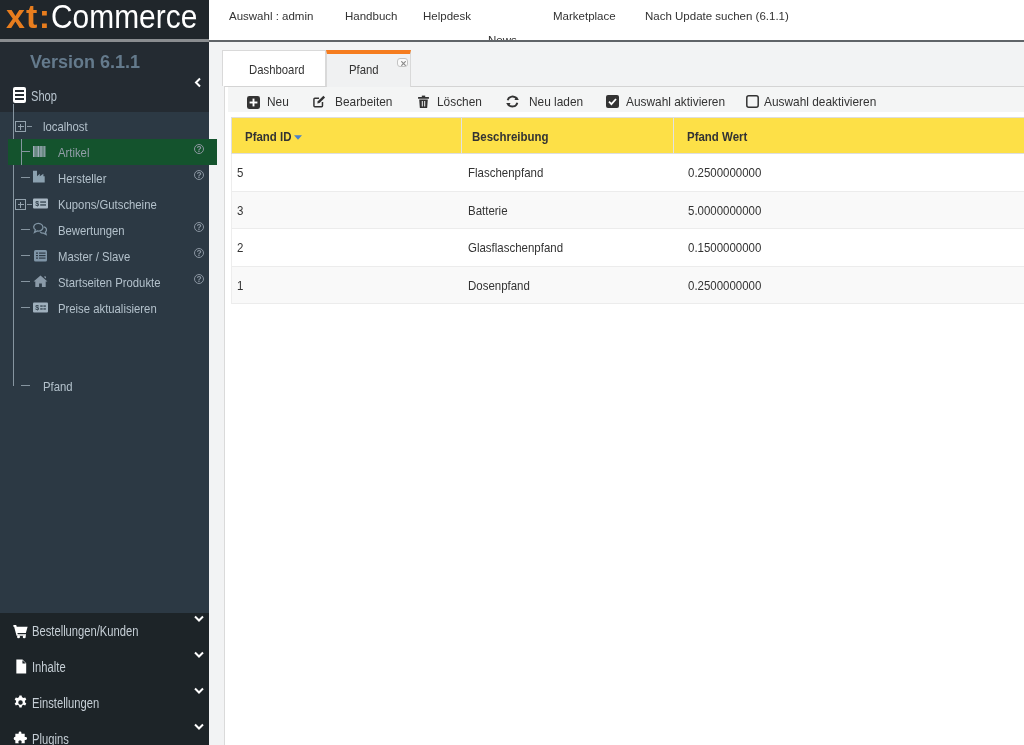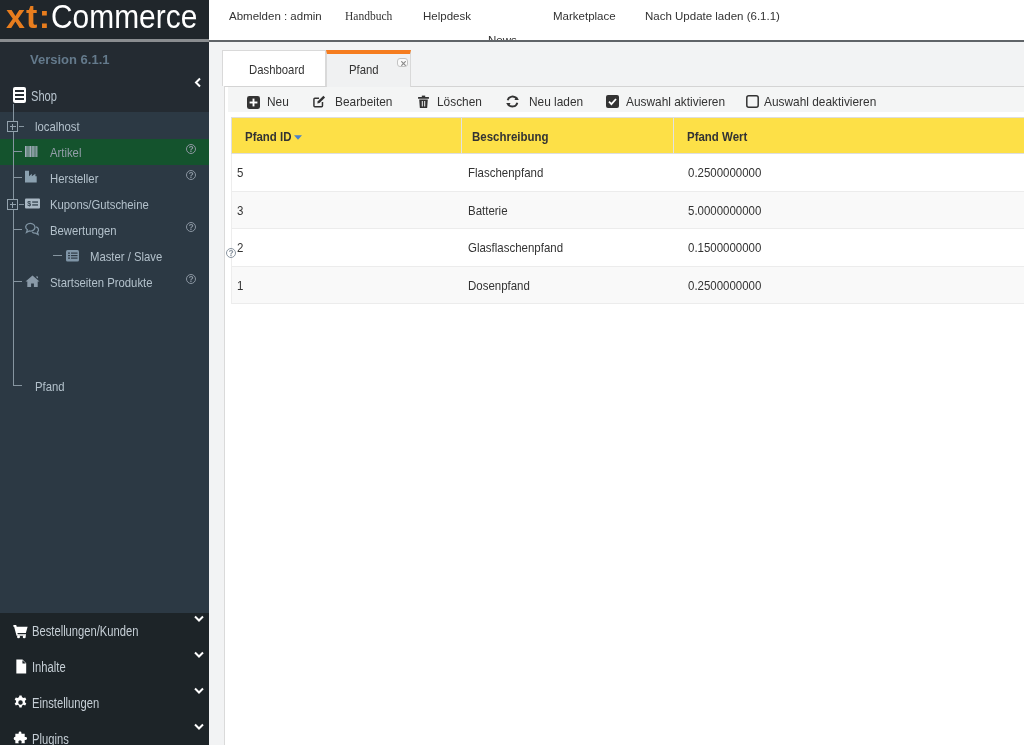--- a/index.html
+++ b/index.html
@@ -14,29 +14,29 @@
 
 #sepline { left:0; top:40px; width:1024px; height:2px; background:#606468; }
 #seplineL { left:0; top:39px; width:209px; height:3px; background:#8a8d90; }
 
 
 #side-logo { left:0; top:0; width:209px; height:39px; background:#20262b; }
 #logo-text { position:absolute; left:6px; top:-4px; font-size:34px; letter-spacing:0px; line-height:40px; white-space:nowrap; }
 #logo-text .xt { color:#e87d1e; font-weight:bold; letter-spacing:1.2px; }
 #logo-text .co { color:#fff; font-weight:normal; display:inline-block; transform:scaleX(0.88); transform-origin:0 100%; }
 #side-head { left:0; top:42px; width:209px; height:70px; background:#242b32; }
-#version { position:absolute; left:30px; top:10px; font-size:13px; font-weight:bold; color:#647a8c; }
+#version { position:absolute; left:30px; top:10px; font-size:18px; font-weight:bold; color:#647a8c; }
 
 #shoprow { position:absolute; left:0; top:44px; width:209px; height:24px; }
 #shopicon { position:absolute; left:13px; top:1px; width:13px; height:16px; background:#fff; border-radius:2px; }
 #shopicon i { position:absolute; left:2px; width:9px; height:1.7px; background:#252b31; display:block; }
 #shoptext { position:absolute; left:31px; top:2px; font-size:14px; color:#b9c5cf; display:inline-block; transform:scaleX(0.79); transform-origin:0 50%; }
 
 #side-tree { left:0; top:112px; width:209px; height:501px; background:#2c3944; }
-.trow { position:absolute; left:0; width:209px; height:26px; }
+.trow { position:absolute; left:8px; width:209px; height:26px; }
 .trow .txt { position:absolute; top:6px; font-size:13px; color:#b3c1cb; display:inline-block; transform:scaleX(0.87); transform-origin:0 50%; white-space:nowrap; }
 .hl { background:#14532d; }
 .hl .txt { color:#939ea9; }
 .qm { position:absolute; left:186px; top:5px; width:10px; height:10px; border:1.2px solid #8a95a1; border-radius:50%; color:#8a95a1; font-size:8.5px; font-weight:bold; text-align:center; line-height:9.5px; }
 .hl .qm { border-color:#8e98a2; color:#8e98a2; }
 
 .vline { position:absolute; left:13px; width:1px; background:#8695a0; }
 .hdash { position:absolute; left:13px; width:9px; height:1px; background:#8695a0; top:12px; }
 .pbox { position:absolute; left:7px; top:8px; width:11px; height:11px; border:1px solid #93a2ad; background:#2c3944; }
 .pbox:before { content:""; position:absolute; left:1.5px; top:4px; width:6px; height:1px; background:#93a2ad; }
@@ -69,26 +69,26 @@
 .drow { left:231px; width:793px; height:37.5px; border-left:1px solid #ededed; }
 .drow .td { position:absolute; top:11px; font-size:13.5px; color:#333; display:inline-block; transform:scaleX(0.85); transform-origin:0 0; white-space:nowrap; }
 .alt { background:#f9f9f9; }
 .rborder { border-bottom:1px solid #ececec; }
 svg { display:block; }
 </style>
 </head>
 <body>
 
 <div class="abs" id="topbar">
-  <span class="mi" style="left:20px;">Abmelden : admin</span>
-  <span class="mi" style="left:136px;font-family:Liberation Serif, serif;">Handbuch</span>
+  <span class="mi" style="left:20px;">Auswahl : admin</span>
+  <span class="mi" style="left:136px;">Handbuch</span>
   <span class="mi" style="left:214px;">Helpdesk</span>
   <span class="mi" style="left:279px;margin-top:24px;">News</span>
   <span class="mi" style="left:344px;">Marketplace</span>
-  <span class="mi" style="left:436px;">Nach Update laden (6.1.1)</span>
+  <span class="mi" style="left:436px;">Nach Update suchen (6.1.1)</span>
 </div>
 
 <div class="abs" id="content-bg"></div>
 <div class="abs" id="panel"></div>
 <div class="abs" id="toolbar"></div>
 
 <div class="abs" id="tab1">
     <span>Dashboard</span>
   </div>
 <div class="abs" id="tab2">
@@ -249,21 +249,21 @@
     <svg class="ticon" viewBox="0 0 15 15">
         <g fill="none" stroke="#7f93a2" stroke-width="1.3">
           <path d="M9.9,5 a4.6,3.6 0 1 0 -7.5,2.8 l-0.9,2.6 2.8,-1.4 a4.6,3.6 0 0 0 5.6,-4 z"></path>
           <path d="M10.8,4.8 a3.3,3 0 0 1 1.6,5.2 l0.7,2.4 -2.5,-1.3 a3.3,3 0 0 1 -3.4,-1.2"></path>
         </g>
       </svg>
     <span class="txt" style="left:50px;">Bewertungen</span>
     <div class="qm">?</div>
   </div>
 
-  <div class="trow" style="top:131px;margin-left:40px;">
+  <div class="trow" style="top:131px;">
     <div class="hdash"></div>
     <svg class="ticon" viewBox="0 0 15 15">
         <g>
           <rect x="1" y="2" width="13" height="11.5" rx="1.5" fill="#7f95a7"></rect>
           <rect x="3" y="4.5" width="2" height="1.2" fill="#2e3b46"></rect>
           <rect x="6" y="4.5" width="6.5" height="1.2" fill="#2e3b46"></rect>
           <rect x="3" y="7" width="2" height="1.2" fill="#2e3b46"></rect>
           <rect x="6" y="7" width="6.5" height="1.2" fill="#2e3b46"></rect>
           <rect x="3" y="9.5" width="2" height="1.2" fill="#2e3b46"></rect>
           <rect x="6" y="9.5" width="6.5" height="1.2" fill="#2e3b46"></rect>
@@ -278,20 +278,34 @@
     <svg class="ticon" viewBox="0 0 15 15">
         <g fill="#8a9aa8">
           <polygon points="7.5,1.5 14.5,7.5 12.7,7.5 12.7,13 8.9,13 8.9,9.5 6.1,9.5 6.1,13 2.3,13 2.3,7.5 0.5,7.5"></polygon>
           <polygon points="11,2.5 13,2.5 13,4.6 11,3"></polygon>
         </g>
       </svg>
     <span class="txt" style="left:50px;">Startseiten Produkte</span>
     <div class="qm">?</div>
   </div>
 
+  <div class="trow" style="top:183px;">
+    <div class="hdash"></div>
+    <svg class="ticon" viewBox="0 0 15 15">
+        <g>
+          <rect x="0" y="2.5" width="15" height="10" rx="1" fill="#9fb0bd"></rect>
+          <text x="2.2" y="9.6" font-size="7" fill="#33424e" font-weight="bold">$</text>
+          <rect x="7.2" y="5.4" width="2.5" height="1.3" fill="#33424e"></rect>
+          <rect x="10.4" y="5.4" width="2.5" height="1.3" fill="#33424e"></rect>
+          <rect x="7.2" y="8.3" width="2.5" height="1.3" fill="#33424e"></rect>
+          <rect x="10.4" y="8.3" width="2.5" height="1.3" fill="#33424e"></rect>
+        </g>
+      </svg>
+    <span class="txt" style="left:50px;">Preise aktualisieren</span>
+  </div>
 
 
 
   <div class="trow" style="top:261px;">
     <div class="hdash"></div>
     <span class="txt" style="left:35px;">Pfand</span>
   </div>
 </div>
 <div class="abs" id="side-bottom">
   <div class="brow" style="top:7px;" id="b1">

